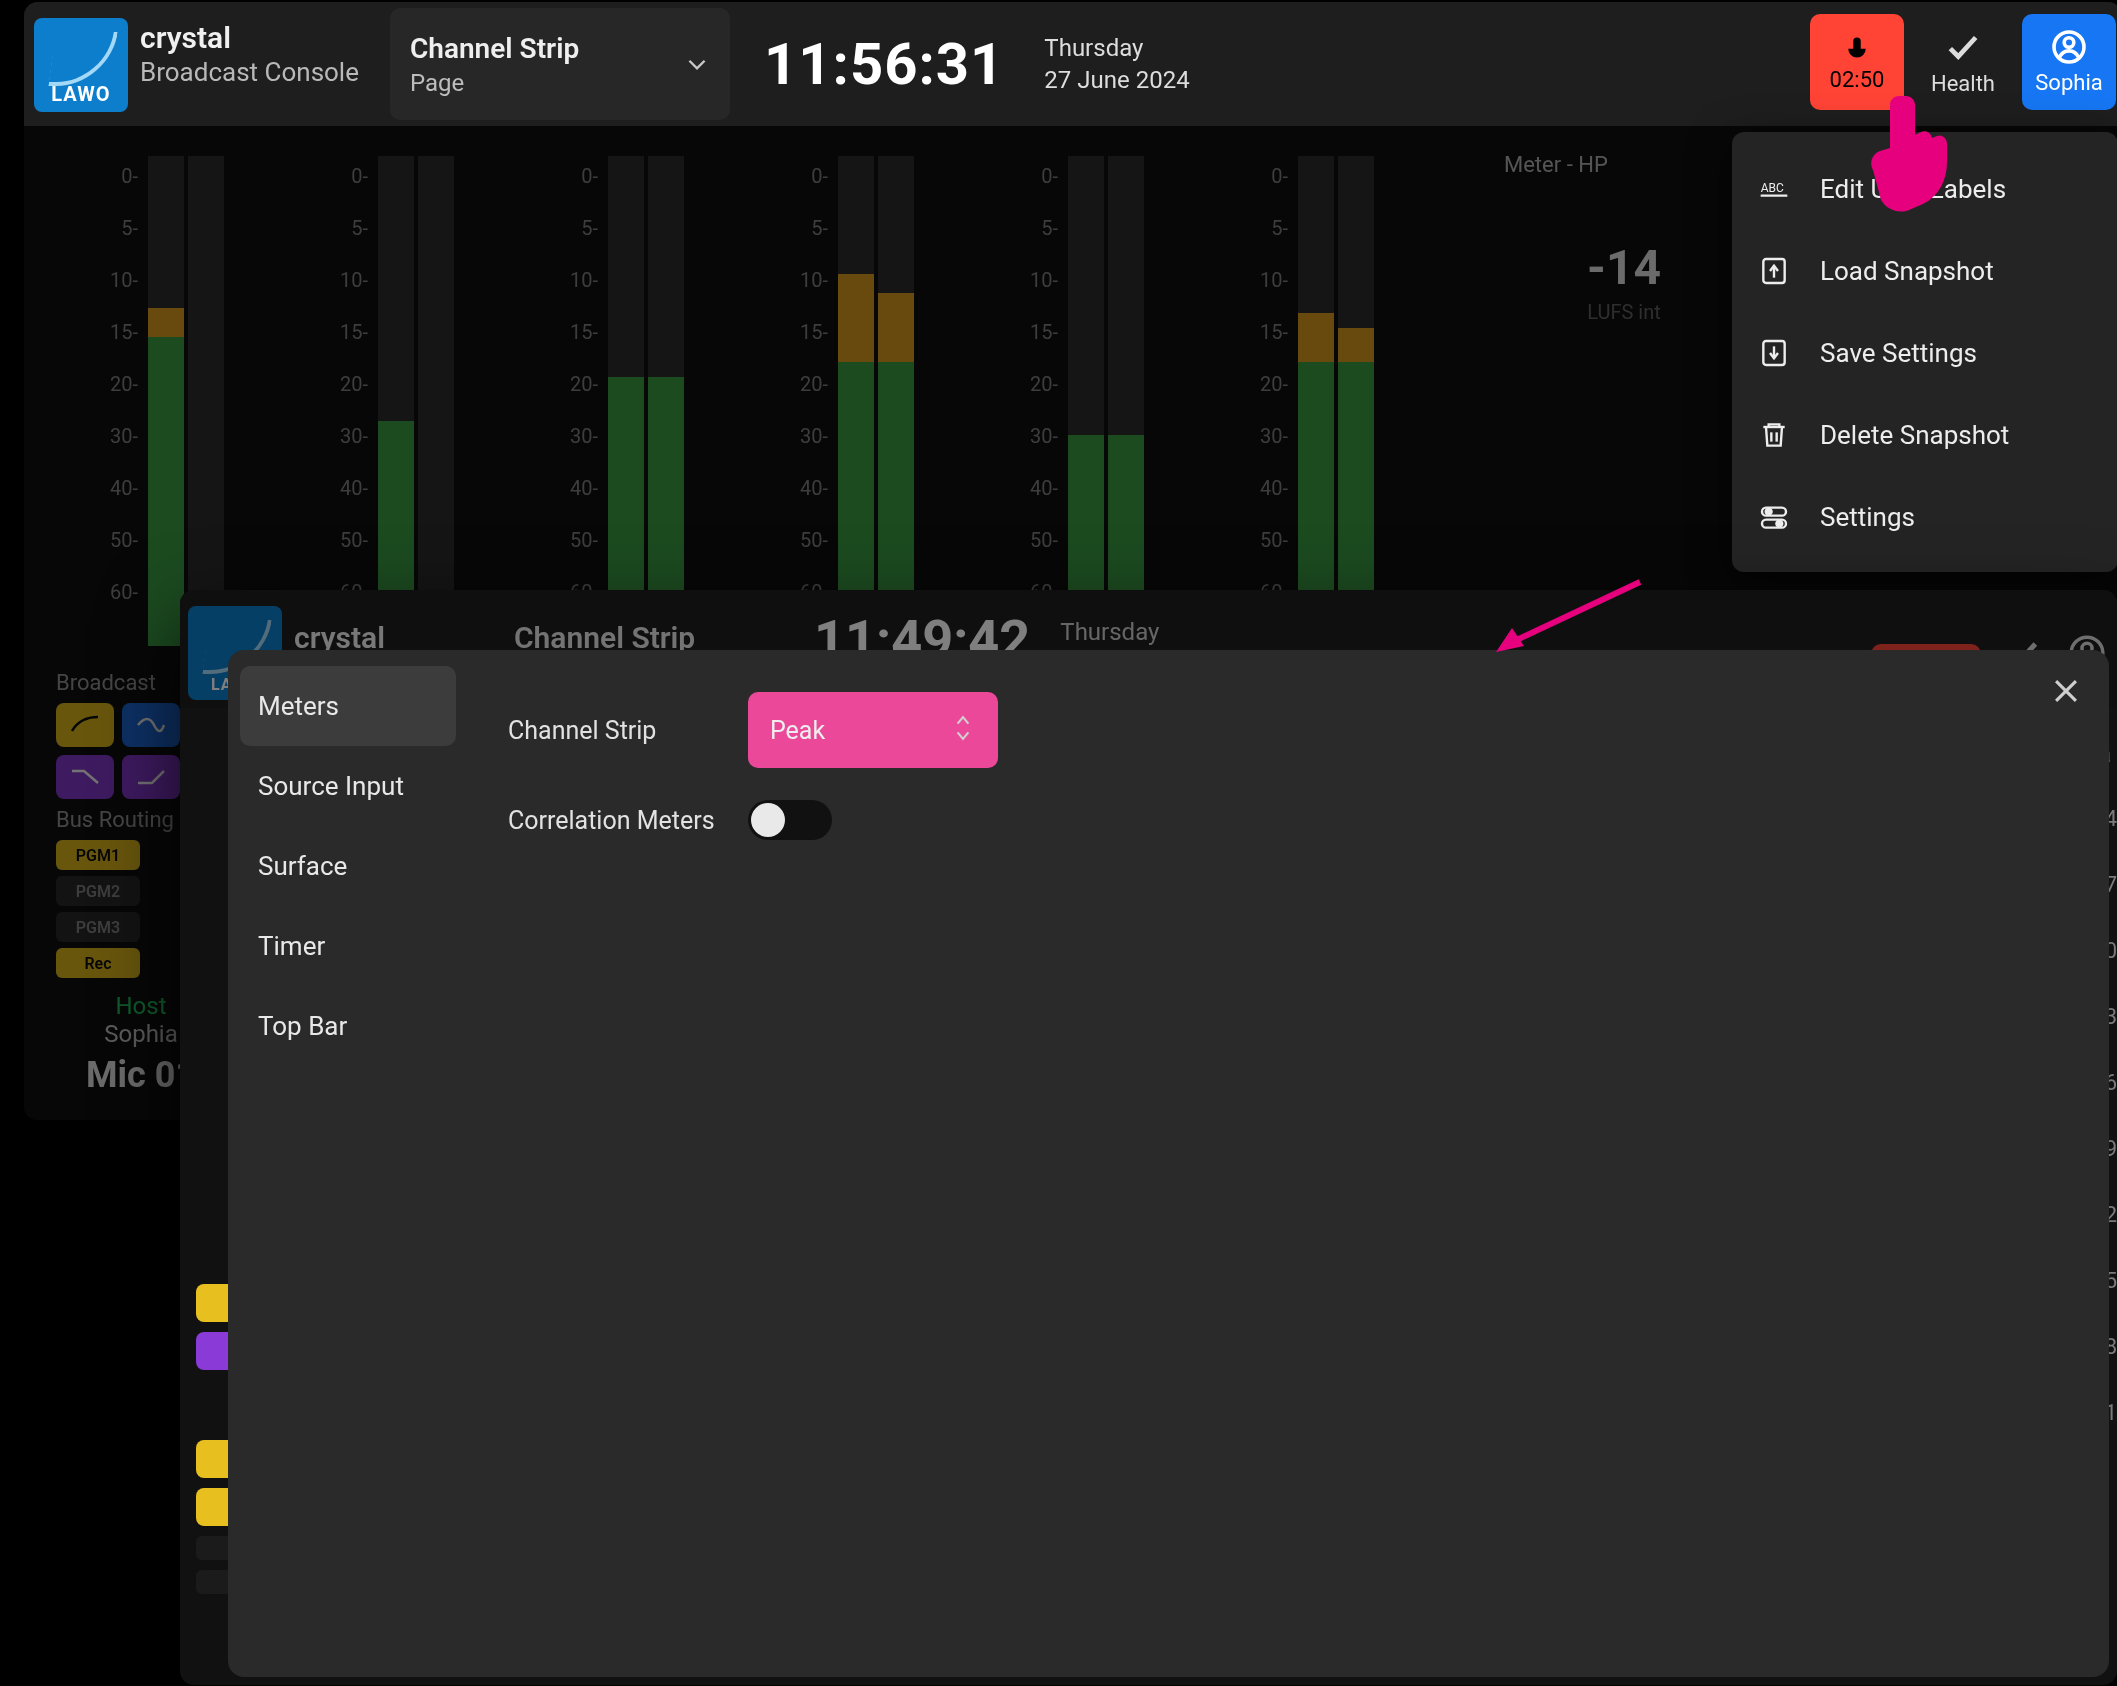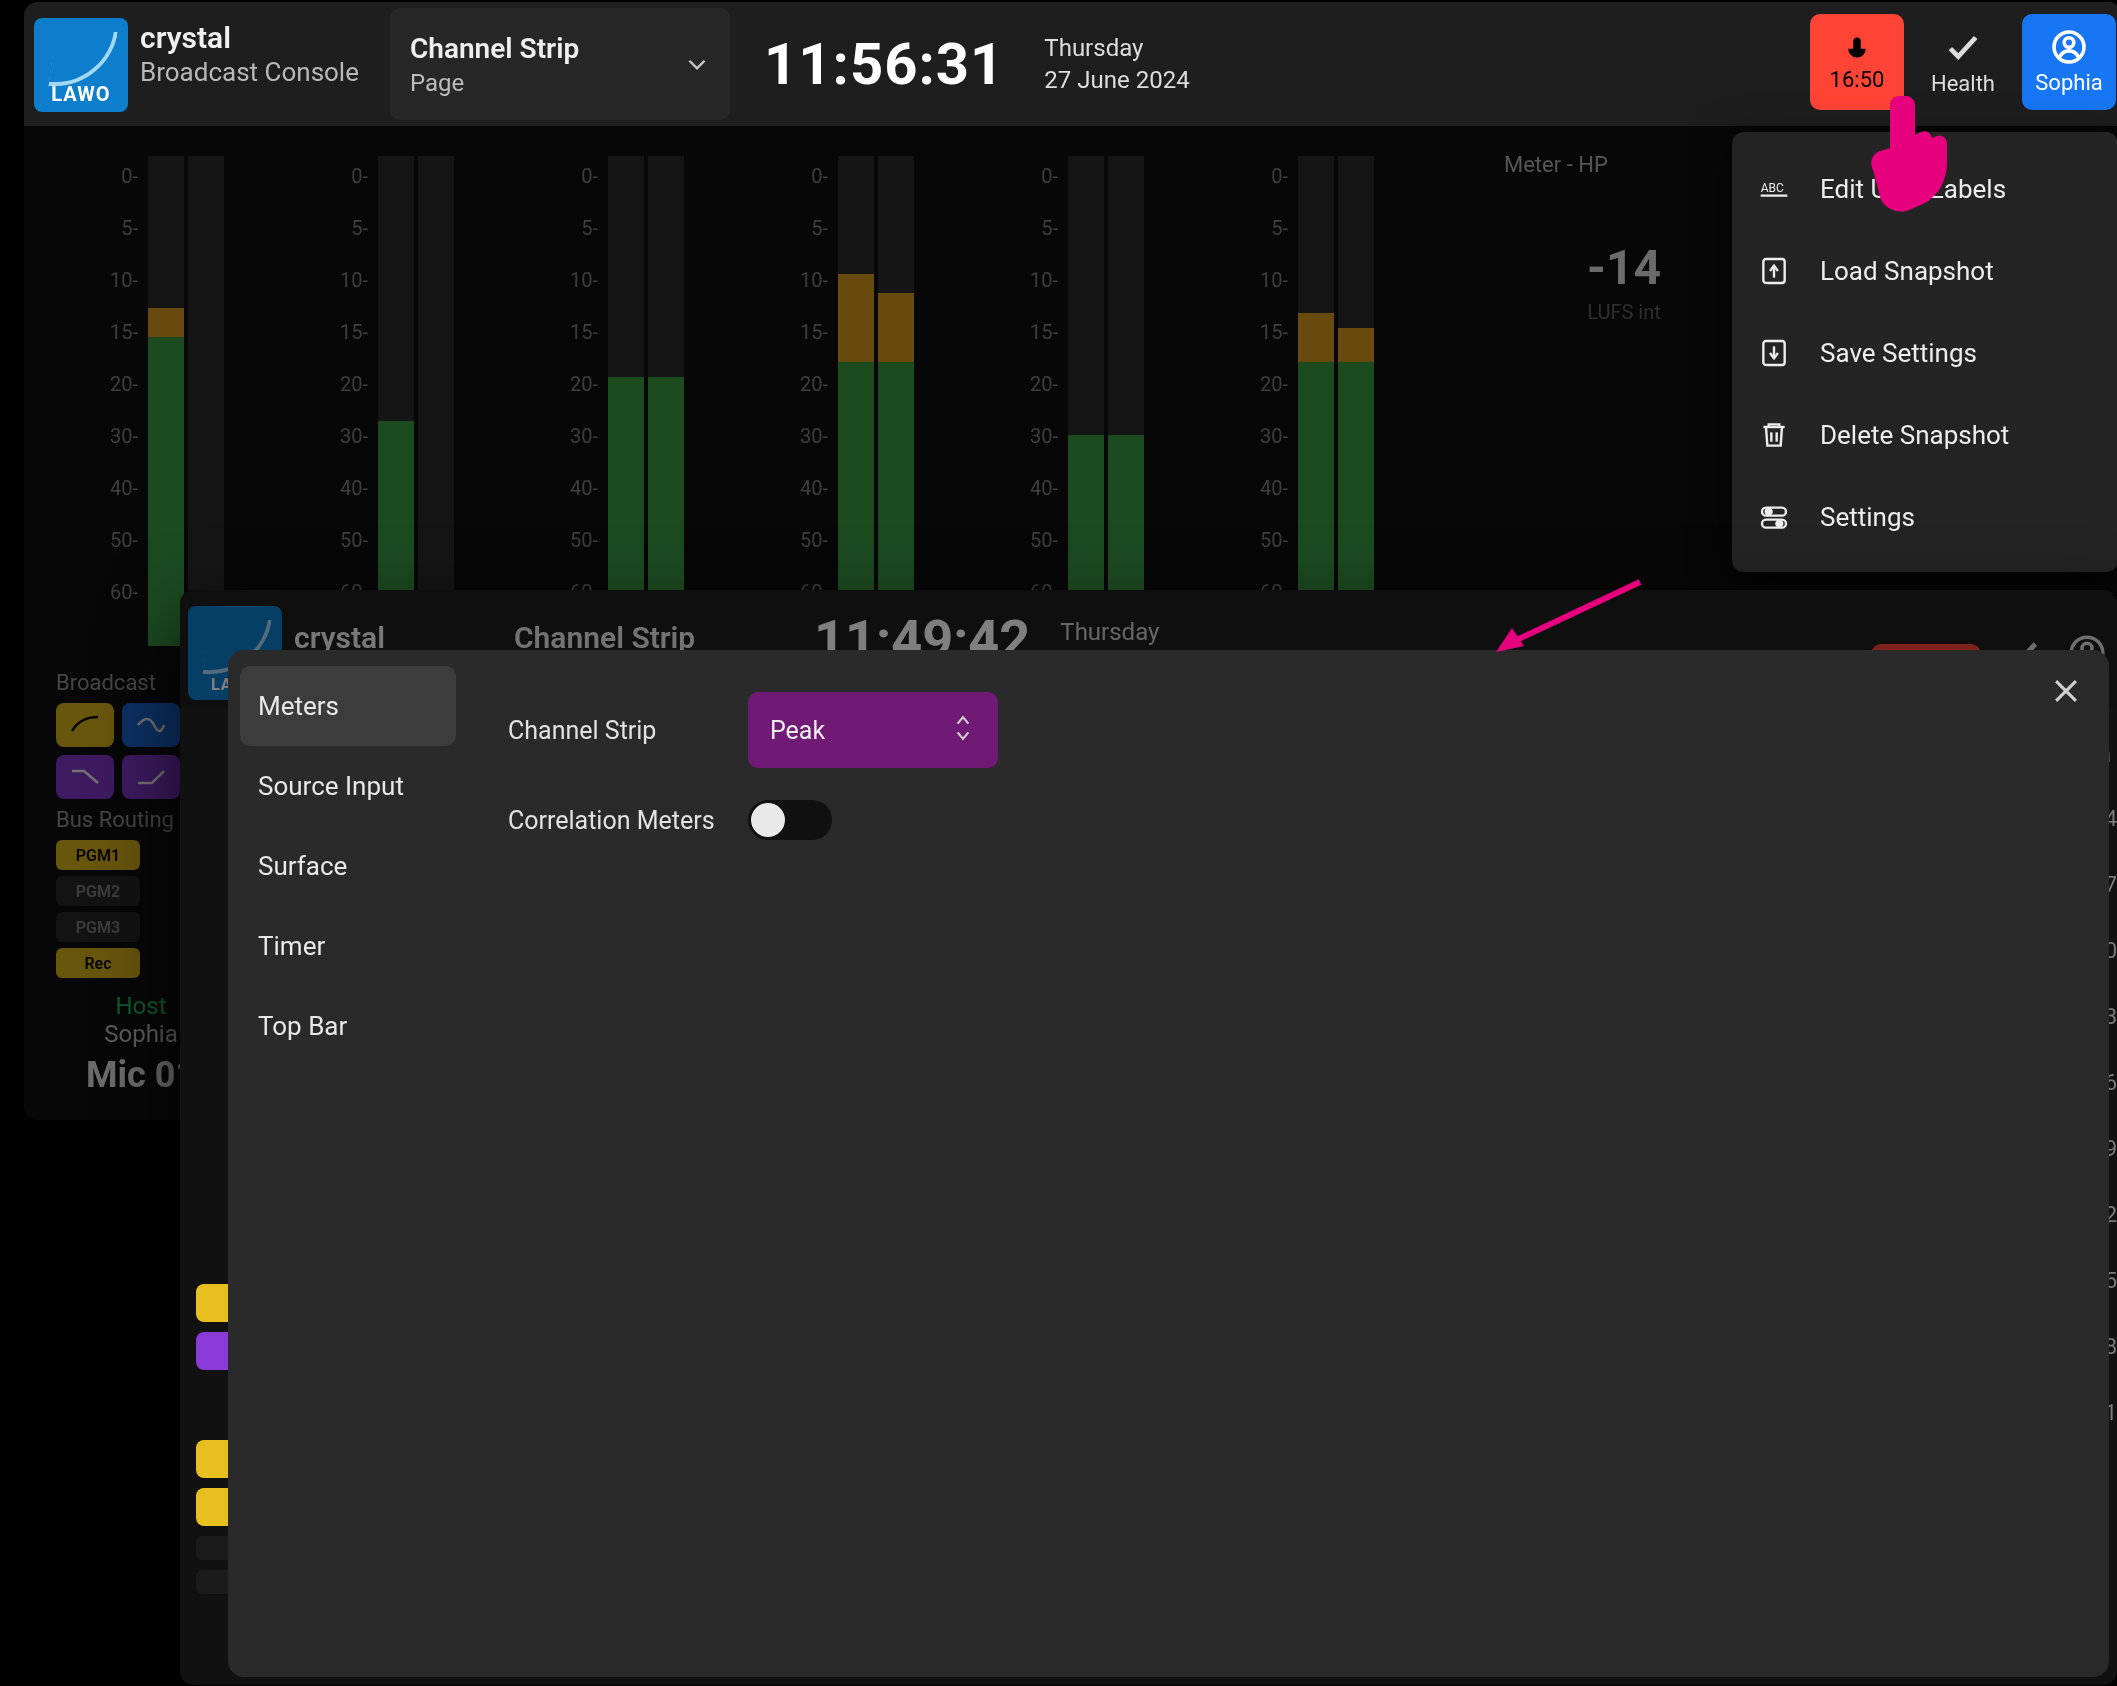--- a/index.html
+++ b/index.html
@@ -90,21 +90,21 @@
   .settings {
     position:absolute; left:48px; top:60px; right:8px; bottom:8px;
     background:#2a2a2a; border-radius:16px; display:flex; z-index:5;
   }
   .s-side { width:240px; padding:16px 12px; }
   .s-item { height:80px; display:flex; align-items:center; padding-left:18px; border-radius:10px; font-size:26px; color:#e8e8e8; cursor:pointer;}
   .s-item.active { background:#3c3c3c; }
   .s-main { flex:1; padding:40px 40px; position:relative;}
   .s-row { display:flex; align-items:center; height:80px; margin-bottom:10px;}
   .s-row .lab { width:240px; font-size:25px; color:#e2e2e2;}
-  .dd2 { width:250px; height:76px; background:#701a75; border-radius:10px; display:flex; align-items:center; justify-content:space-between; padding:0 22px;}
+  .dd2 { width:250px; height:76px; background:#ec4899; border-radius:10px; display:flex; align-items:center; justify-content:space-between; padding:0 22px;}
   .dd2 .val { font-size:25px; color:#eee;}
   .updn svg { width:26px; height:34px; stroke:#cfcfcf; fill:none; stroke-width:2;}
   .toggle { width:84px; height:40px; background:#111; border-radius:40px; position:relative;}
   .toggle .knob { position:absolute; left:3px; top:3px; width:34px; height:34px; background:#e9e9e9; border-radius:50%;}
   .closex { position:absolute; right:26px; top:24px; width:34px; height:34px; cursor:pointer;}
   .closex svg { width:100%; height:100%; stroke:#cfcfcf; stroke-width:2.2; }
 
   
   .rnums { position:absolute; right:0; top:216px; width:36px; z-index:1; color:#7a7a7a; font-size:22px; text-align:right; }
   .rnums div{ height:66px; }
@@ -152,21 +152,21 @@
       </div>
     </div>
     <div class="spacer"></div>
     <div class="pill rec">
       <span class="mic">
         <svg viewBox="0 0 24 24">
             <path d="M12 2a3 3 0 0 1 3 3v6a3 3 0 1 1-6 0V5a3 3 0 0 1 3-3z"></path>
             <path d="M5 11a7 7 0 0 0 14 0M12 18v4"></path>
           </svg>
       </span>
-      <span>16:50</span>
+      <span>02:50</span>
     </div>
     <div class="pill health">
       <span class="chk">
         <svg viewBox="0 0 24 24">
             <polyline points="4 13 9 18 20 6"></polyline>
           </svg>
       </span>
       <span>Health</span>
     </div>
     <div class="pill user">

